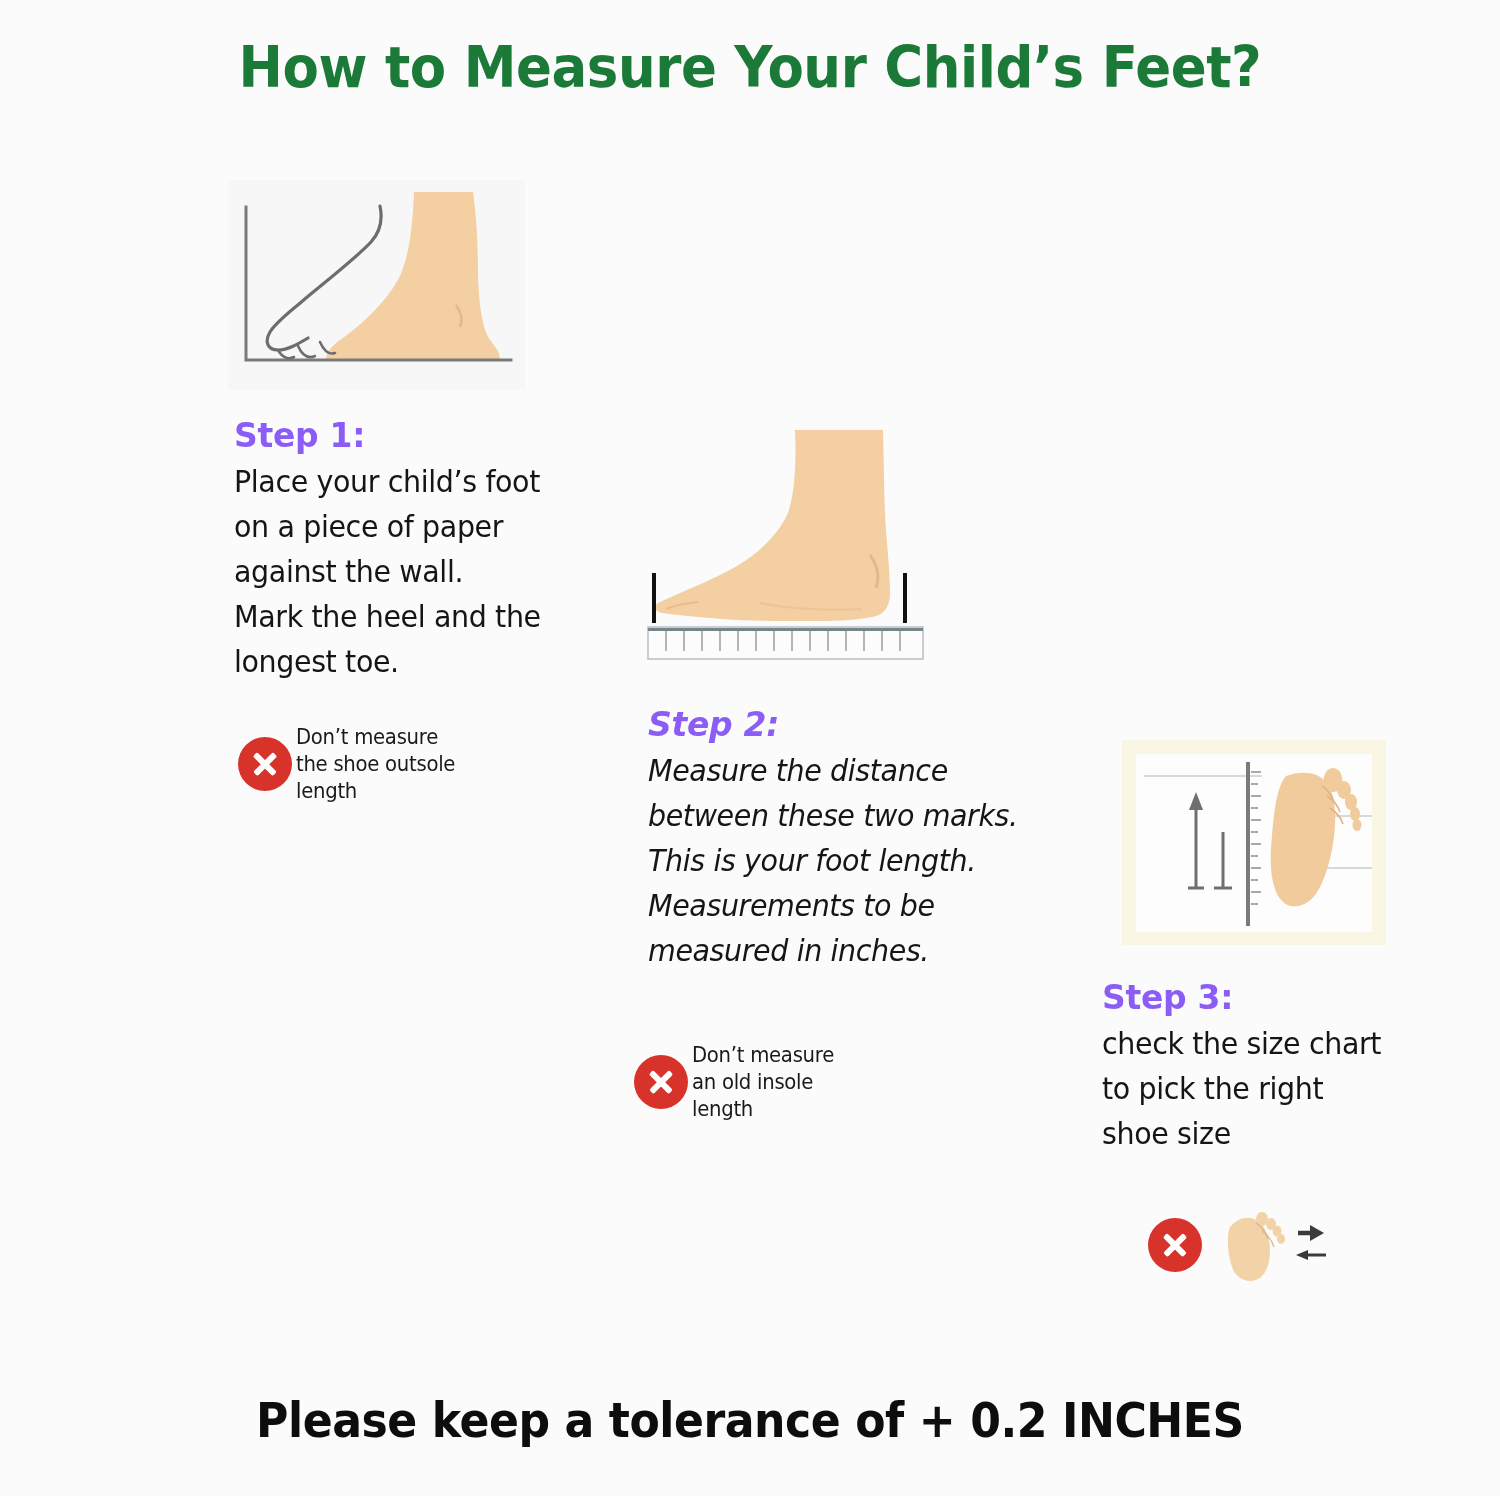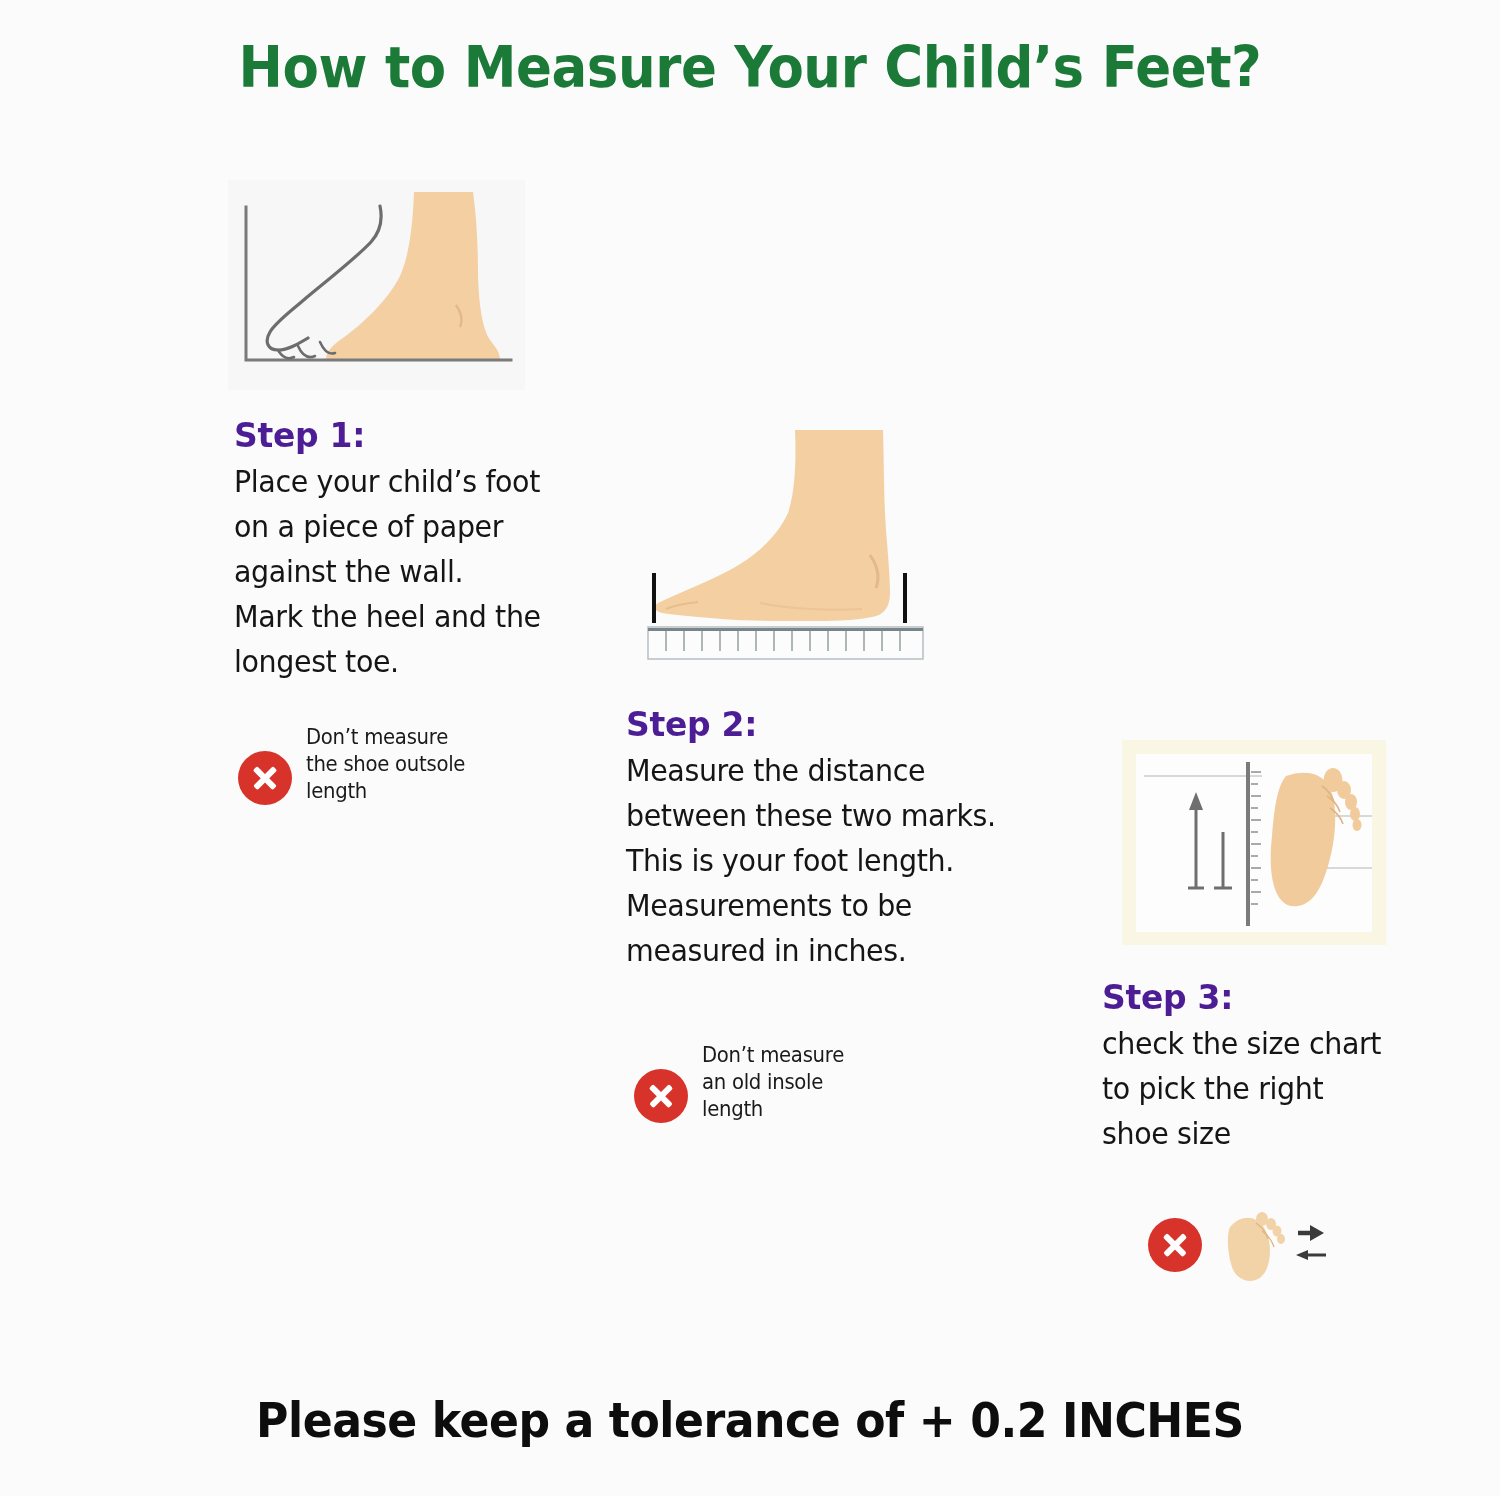--- a/index.html
+++ b/index.html
@@ -36,41 +36,41 @@
     transform: scaleX(0.93);
   }
 
   
   .step-block { position: absolute; }
 
   .step-heading {
     font-family: "DejaVu Sans", sans-serif;
     font-weight: bold;
     font-size: 33px;
-    color: #4c1d95;
+    color: #8b5cf6;
     margin: 0 0 6px 0;
     letter-spacing: -0.3px;
   }
   .step-body {
     font-family: "DejaVu Sans", sans-serif;
     font-size: 30px;
     line-height: 41px;
     color: #151515;
     letter-spacing: -0.4px;
     transform: scaleX(0.95);
     transform-origin: left top;
   }
   .step-body p { margin: 0; }
   .step-body p + p { margin-top: 4px; }
 
   
   .warn {
     display: flex;
-    align-items: flex-end;
-    gap: 14px;
+    align-items: center;
+    gap: 4px;
   }
   .warn-circle {
     flex: 0 0 auto;
     width: 54px; height: 54px;
     border-radius: 50%;
     background: #d8332a;
     position: relative;
   }
   .warn-circle::before,
   .warn-circle::after {
@@ -197,21 +197,21 @@
         <line x1="170" y1="206" x2="170" y2="226"></line>
         <line x1="188" y1="206" x2="188" y2="226"></line>
         <line x1="206" y1="206" x2="206" y2="226"></line>
         <line x1="224" y1="206" x2="224" y2="226"></line>
         <line x1="242" y1="206" x2="242" y2="226"></line>
         <line x1="260" y1="206" x2="260" y2="226"></line>
       </g>
     </svg>
   </div>
 
-  <div class="step-block" style="left:626px; top:705px; width:440px;">
+  <div class="step-block" style="left:648px; top:705px; width:440px;font-style:italic;">
     <div class="step-heading">Step 2:</div>
     <div class="step-body">
       <p>Measure the distance</p>
       <p>between these two marks.</p>
       <p>This is your foot length.</p>
       <p>Measurements to be</p>
       <p>measured in inches.</p>
     </div>
   </div>
 

